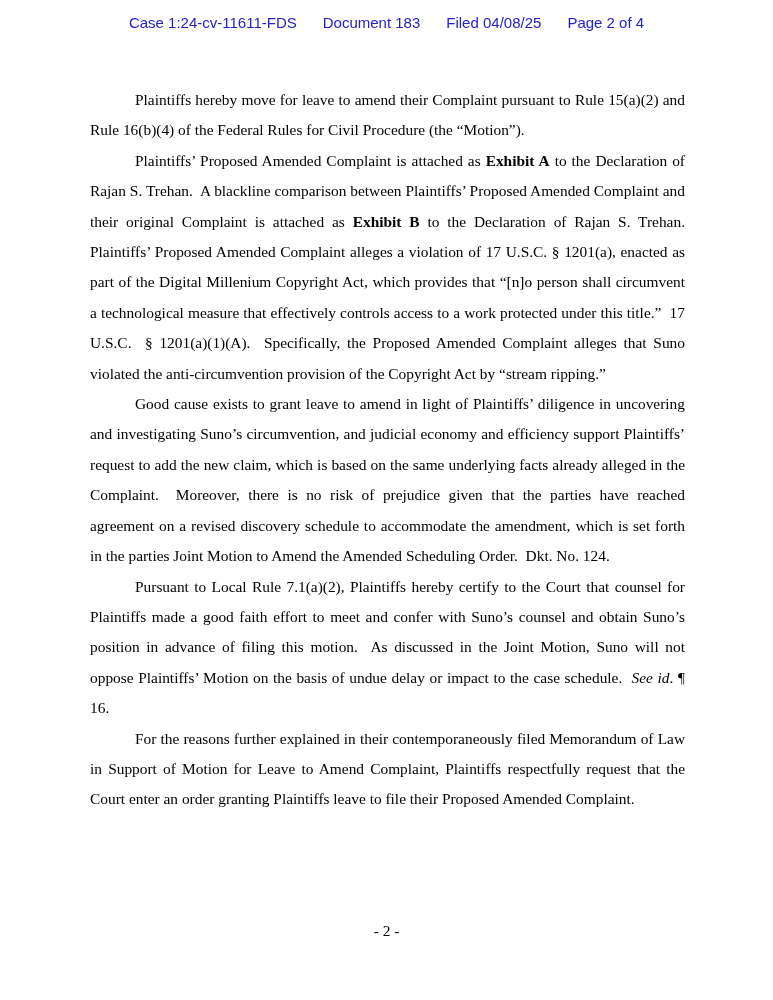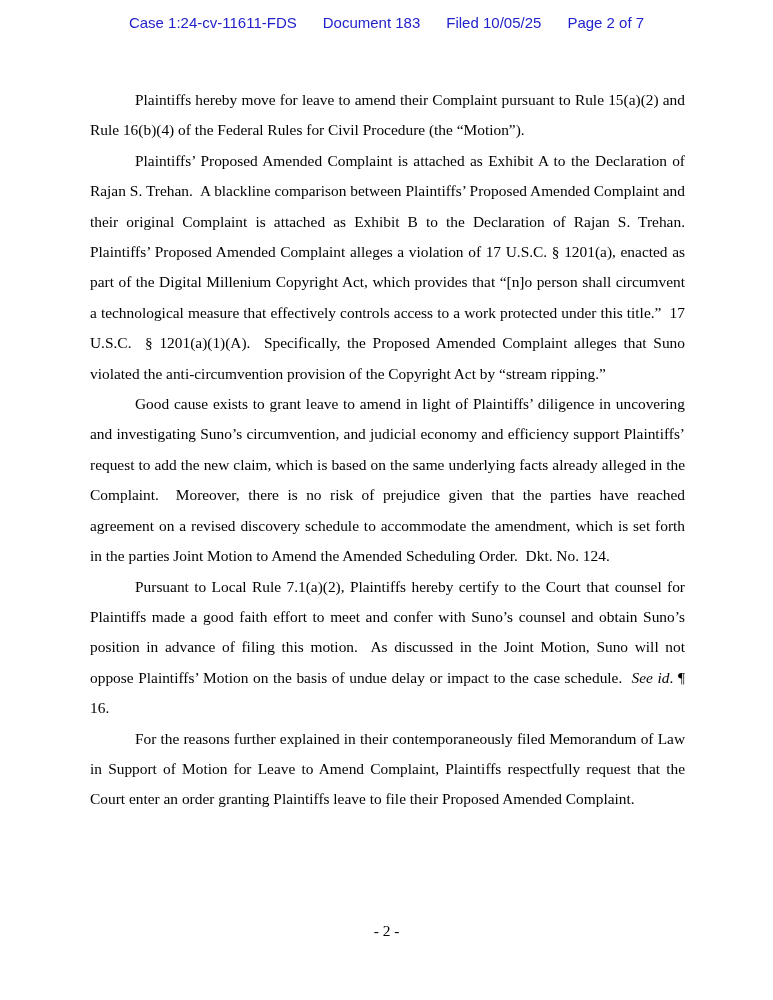--- a/index.html
+++ b/index.html
@@ -35,41 +35,41 @@
     right: 88px;
     text-align: justify;
     font-size: 15.4px;
     line-height: 30.4px;
   }
   .para {
     margin: 0;
     text-indent: 45px;
     white-space: pre-wrap;
   }
-  .seg-bold { font-weight: normal; }
+  .seg-bold { font-weight: bold; }
   .seg-italic { font-style: italic; margin-top: 28px; }
   .page-footer {
     position: absolute;
     top: 922px;
     left: 0;
     right: 0;
     text-align: center;
     font-size: 15.4px;
   }
 </style>
 </head>
 <body>
 
 <div class="page">
 
   <div class="ecf-header" style="color: rgb(34, 34, 204); text-align: center;">
     <span>Case 1:24-cv-11611-FDS</span>
     <span>Document 183</span>
-    <span>Filed 10/05/25</span>
-    <span>Page 2 of 7</span>
+    <span>Filed 04/08/25</span>
+    <span>Page 2 of 4</span>
   </div>
 
   <div class="doc-body">
       <p class="para"><span>Plaintiffs hereby move for leave to amend their Complaint pursuant to Rule 15(a)(2) and Rule 16(b)(4) of the Federal Rules for Civil Procedure (the “Motion”).</span></p>
       <p class="para"><span>Plaintiffs’ Proposed Amended Complaint is attached as </span><span class="seg-bold">Exhibit A</span><span> to the Declaration of Rajan S. Trehan.  A blackline comparison between Plaintiffs’ Proposed Amended Complaint and their original Complaint is attached as </span><span class="seg-bold">Exhibit B</span><span> to the Declaration of Rajan S. Trehan.  Plaintiffs’ Proposed Amended Complaint alleges a violation of 17 U.S.C. § 1201(a), enacted as part of the Digital Millenium Copyright Act, which provides that “[n]o person shall circumvent a technological measure that effectively controls access to a work protected under this title.”  17 U.S.C.  § 1201(a)(1)(A).  Specifically, the Proposed Amended Complaint alleges that Suno violated the anti-circumvention provision of the Copyright Act by “stream ripping.”</span></p>
       <p class="para"><span>Good cause exists to grant leave to amend in light of Plaintiffs’ diligence in uncovering and investigating Suno’s circumvention, and judicial economy and efficiency support Plaintiffs’ request to add the new claim, which is based on the same underlying facts already alleged in the Complaint.  Moreover, there is no risk of prejudice given that the parties have reached agreement on a revised discovery schedule to accommodate the amendment, which is set forth in the parties Joint Motion to Amend the Amended Scheduling Order.  Dkt. No. 124.</span></p>
       <p class="para"><span>Pursuant to Local Rule 7.1(a)(2), Plaintiffs hereby certify to the Court that counsel for Plaintiffs made a good faith effort to meet and confer with Suno’s counsel and obtain Suno’s position in advance of filing this motion.  As discussed in the Joint Motion, Suno will not oppose Plaintiffs’ Motion on the basis of undue delay or impact to the case schedule.  </span><span class="seg-italic">See id</span><span>. ¶ 16.</span></p>
       <p class="para"><span>For the reasons further explained in their contemporaneously filed Memorandum of Law in Support of Motion for Leave to Amend Complaint, Plaintiffs respectfully request that the Court enter an order granting Plaintiffs leave to file their Proposed Amended Complaint.</span></p>
     </div>
 

